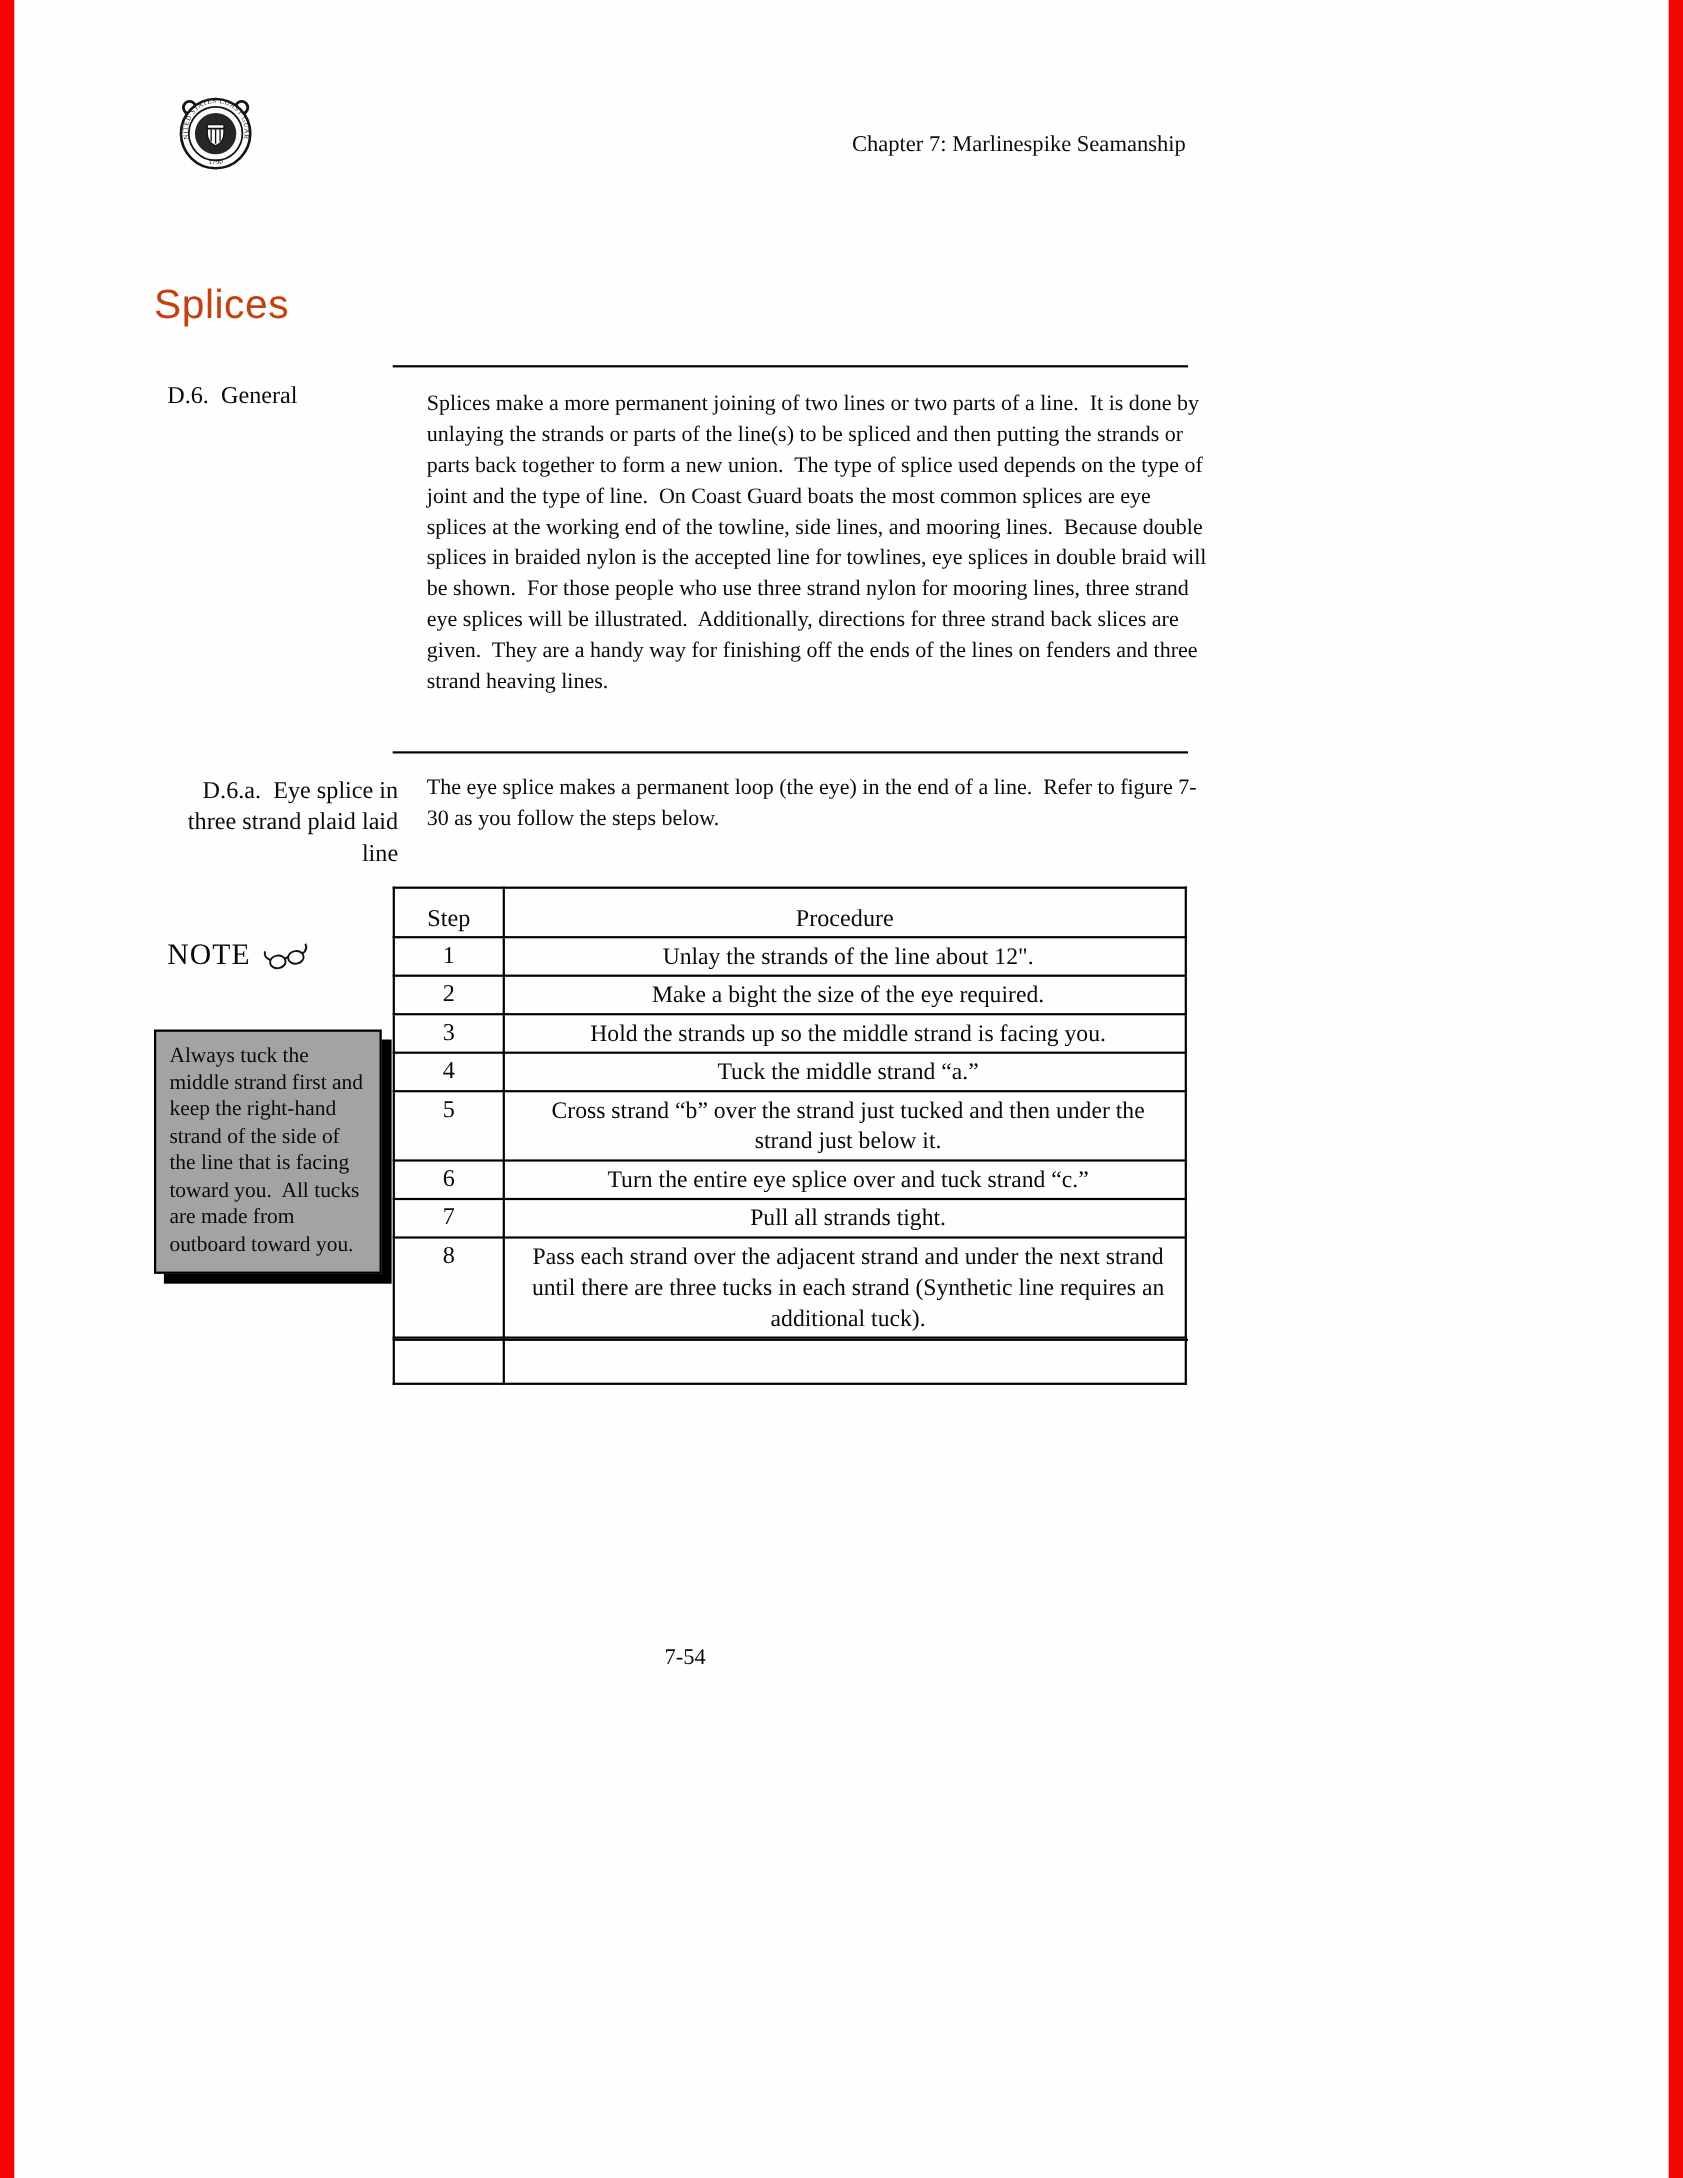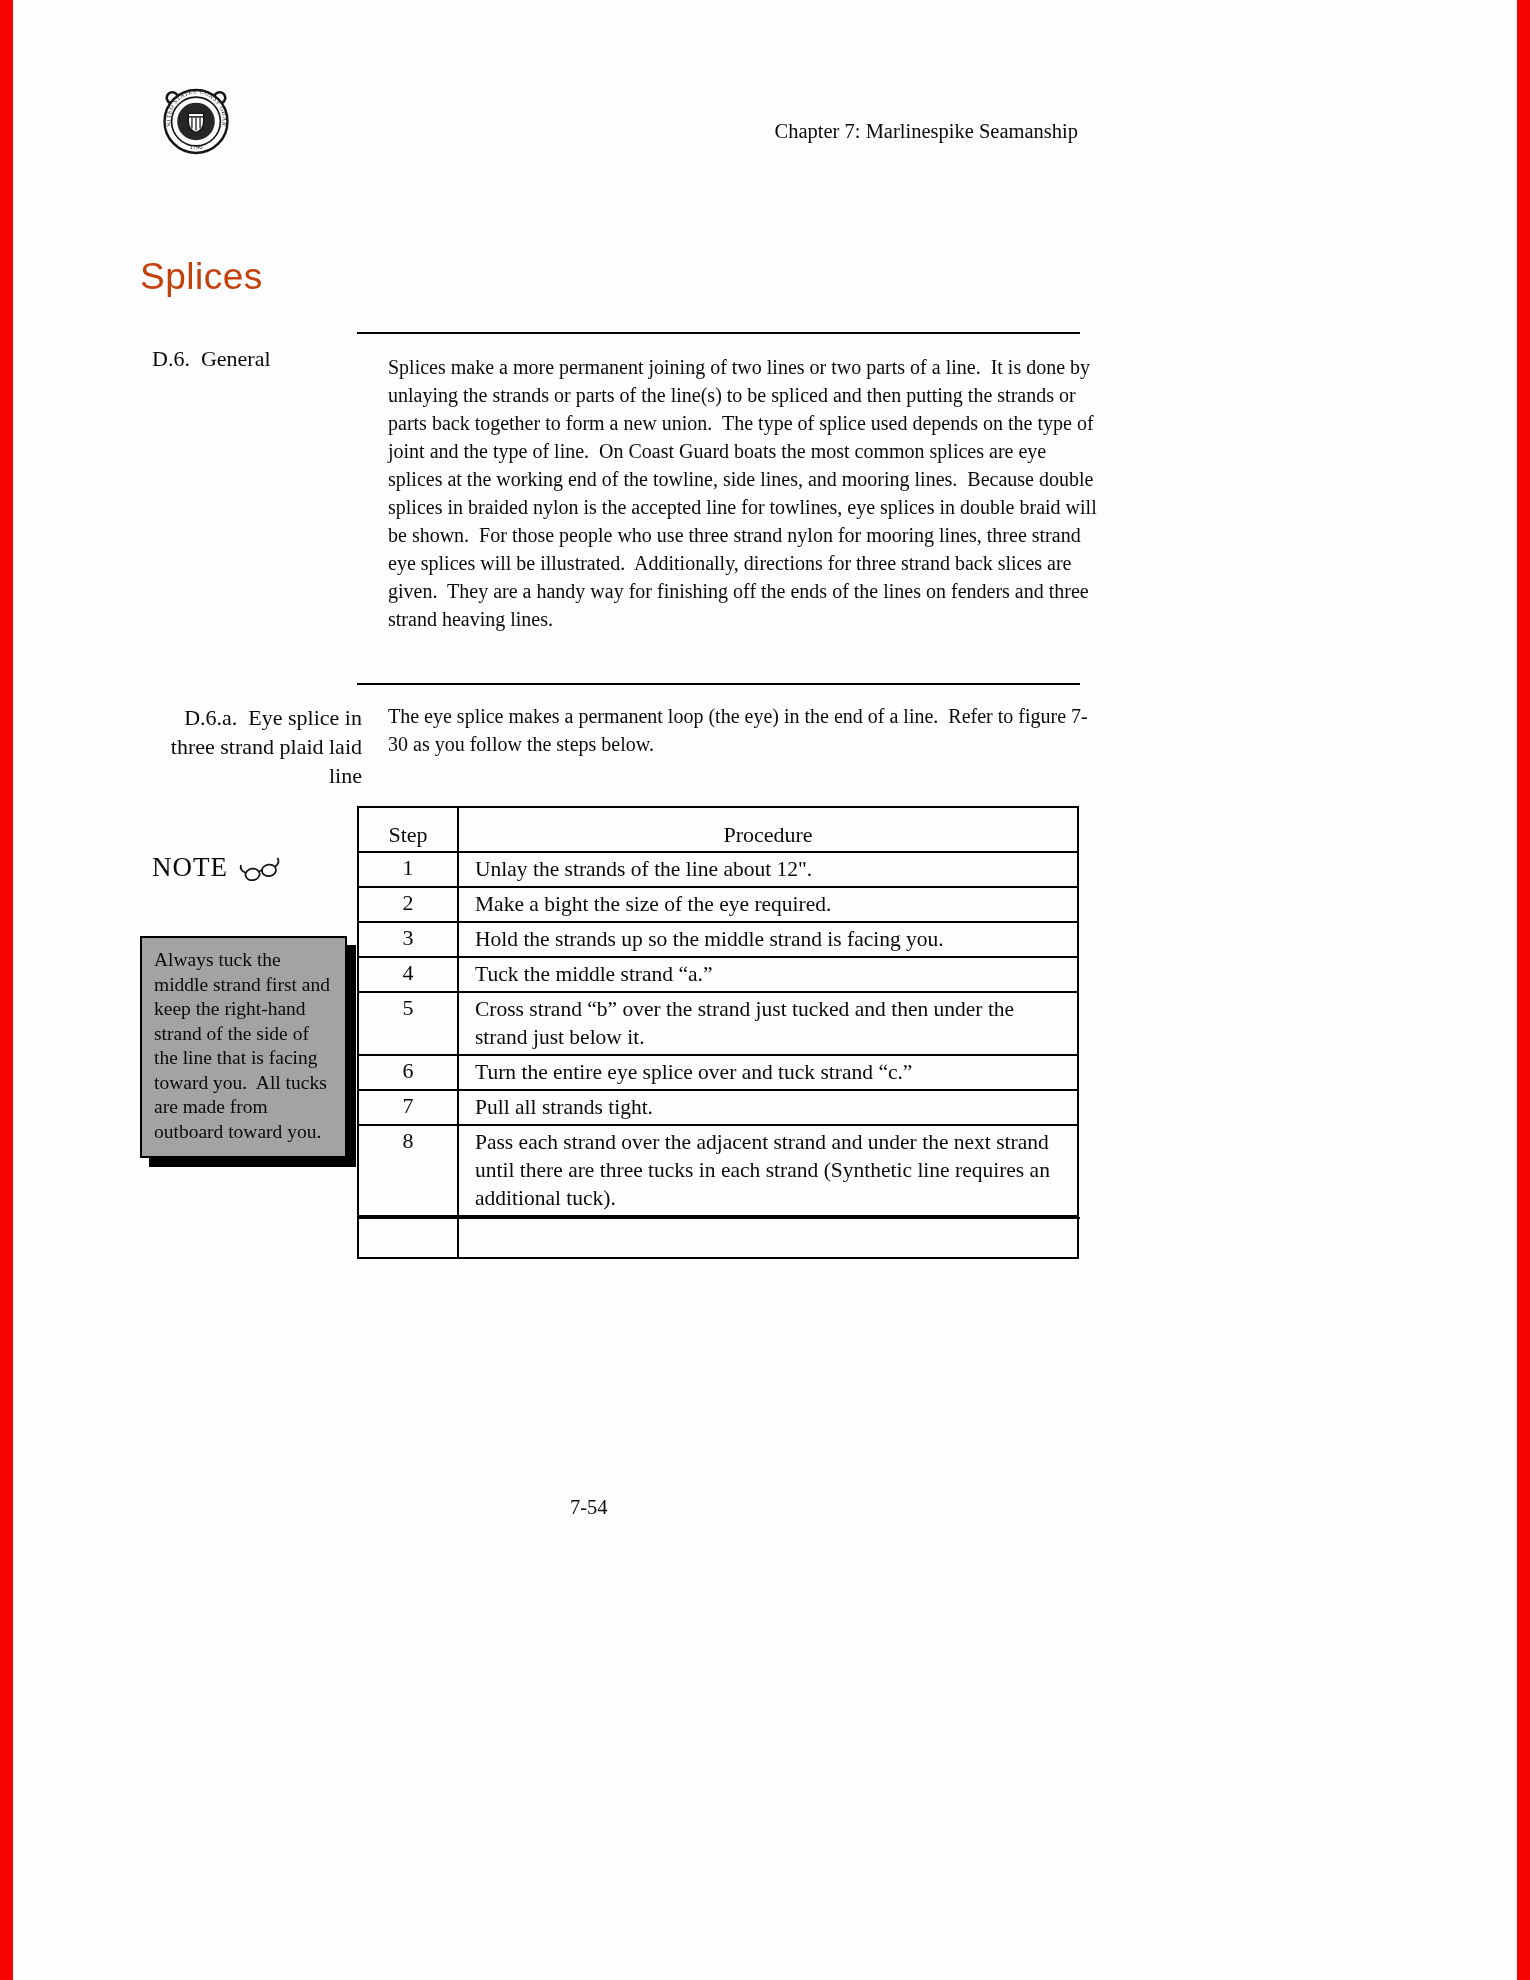--- a/index.html
+++ b/index.html
@@ -58,42 +58,42 @@
   table.steps th, table.steps td {
     border:2px solid #000;
     vertical-align:top;
   }
   table.steps th {
     font-weight:normal; font-size:22px;
     text-align:center; padding:14px 4px 3px;
   }
   table.steps col.step-col { width:100px; }
   td.step-cell { text-align:center; padding:2px 4px 3px; font-size:22px; }
-  td.proc-cell { text-align:left; padding:2px 10px 3px 16px; line-height:28px; }
+  td.proc-cell { text-align:center; padding:2px 10px 3px 16px; line-height:28px; }
   tr.empty-row td { height:42px; }
 
   .note-heading {
     position:absolute; left:152px; top:852px;
     font-size:27px; letter-spacing:1px;
     display:flex; align-items:center; gap:10px;
   }
   .note-heading .glasses { transform:rotate(-8deg); margin-top:6px; }
 
   .note-box {
     position:absolute; left:140px; top:936px; width:207px;
     border:2px solid #000;
     box-shadow:9px 9px 0 0 #000;
     background:#a3a3a3;
     padding:10px 10px 12px 12px;
     font-size:19.5px; line-height:24.5px;
     white-space:pre-wrap;
   }
 
   .page-number {
-    position:absolute; left:570px; top:1496px;
+    position:absolute; left:604px; top:1496px;
     font-size:20.5px;
   }
 </style>
 </head>
 <body>
 
 <div class="page">
 
   <div class="edge-bar left"></div>
   <div class="edge-bar right"></div>

